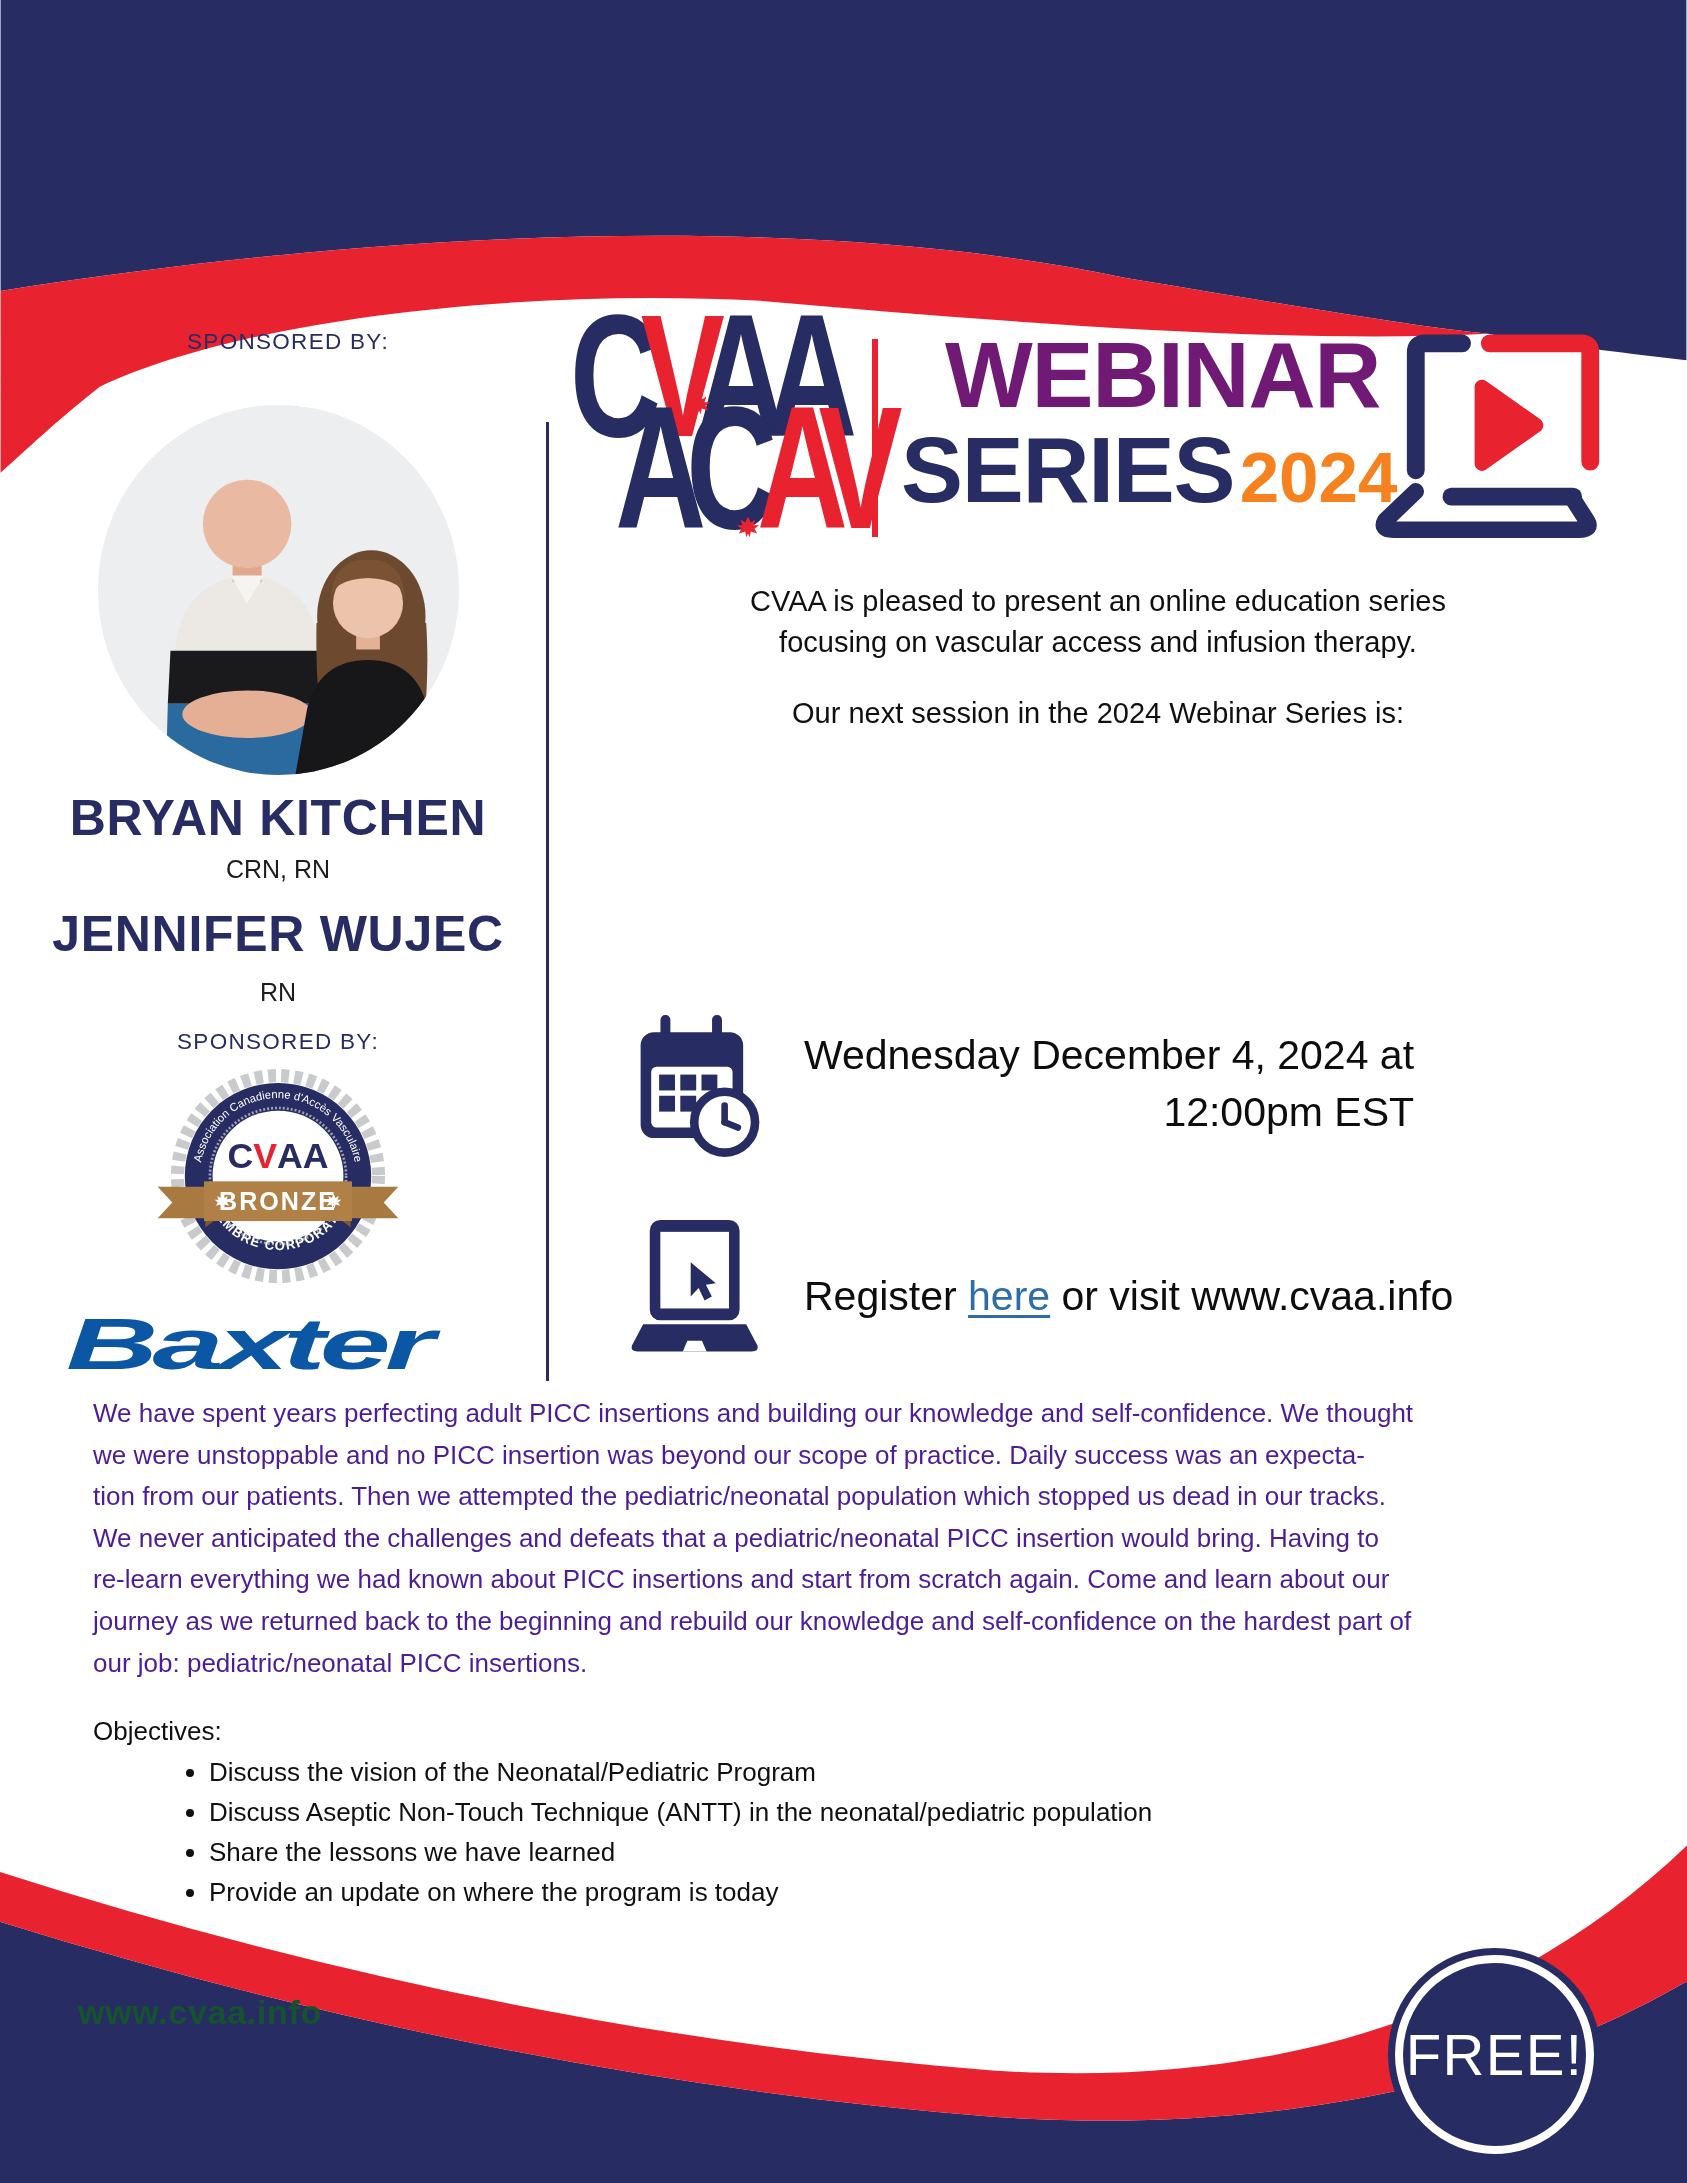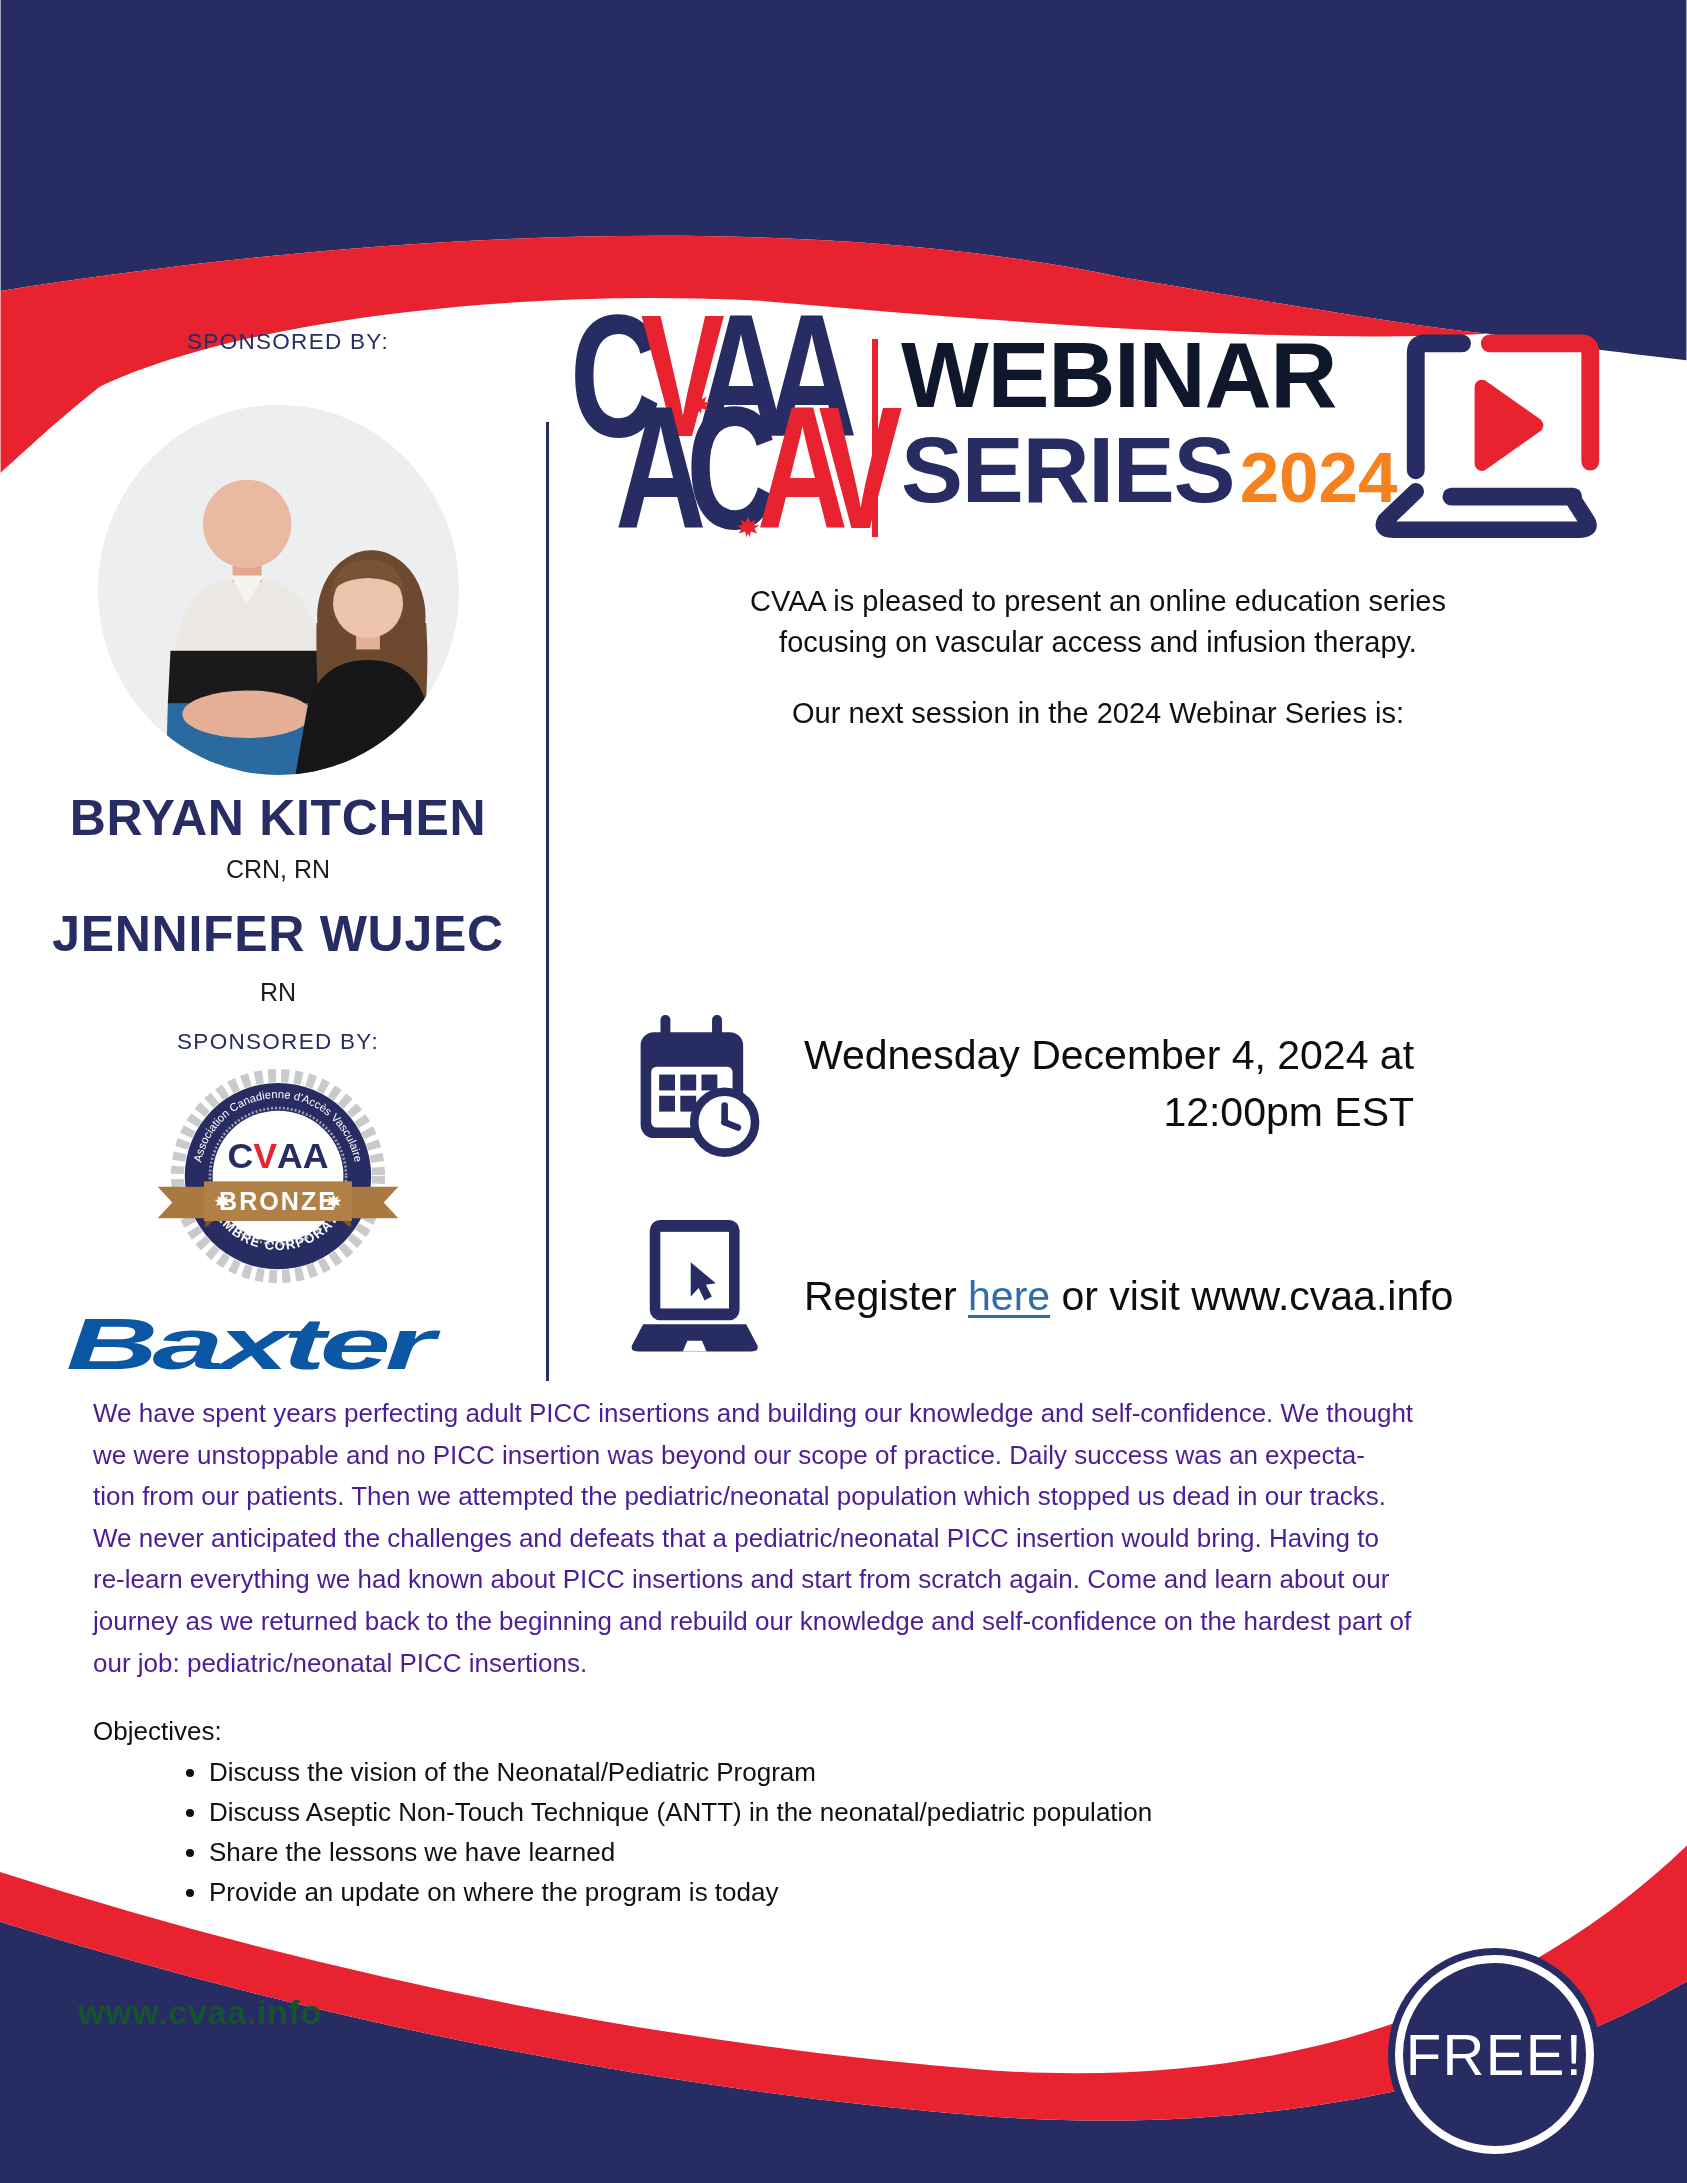--- a/index.html
+++ b/index.html
@@ -26,21 +26,21 @@
           color:#0b57a4;letter-spacing:-3.3px;transform:scaleX(1.75);transform-origin:left top;}
 
   .vdivider{left:546px;top:422px;width:3.3px;height:959px;background:#272c63;}
 
   .cvaalogo{left:570px;top:306px;transform:scaleX(0.72);transform-origin:left top;
             font-weight:800;line-height:0.8;}
   .cvaalogo .row{font-size:175px;letter-spacing:-0.16em;}
   .cvaalogo .row2{margin-left:63px;margin-top:-48px;}
   .reddivider{left:872px;top:339px;width:6px;height:198px;background:#e8222f;}
   .series{left:901px;top:328px;line-height:1.02;}
-  .series .w1{font-size:93px;font-weight:800;letter-spacing:-1.3px;color:#0f172a;}
+  .series .w1{font-size:93px;font-weight:800;letter-spacing:-1.3px;color:#701a75;margin-left:44px;}
   .series .w2{font-size:93px;font-weight:800;letter-spacing:-1.3px;color:#272c63;margin-top:12px;}
   .series .yr{font-size:71px;font-weight:800;color:#f5821f;margin-left:5.3px;}
 
   .intro{left:582px;width:1032px;font-size:29px;line-height:1.42;color:#101010;}
   .title{left:582px;top:769px;width:1032px;font-size:49px;font-weight:700;
          color:#e8222f;line-height:1.26;}
   .rowtext{left:804px;font-size:41px;color:#0d0d0d;line-height:1.38;text-align:right;}
   .linkblue{color:#2e6da5;text-decoration:underline;text-decoration-thickness:2.6px;
             text-underline-offset:5.3px;cursor:pointer;}
 

